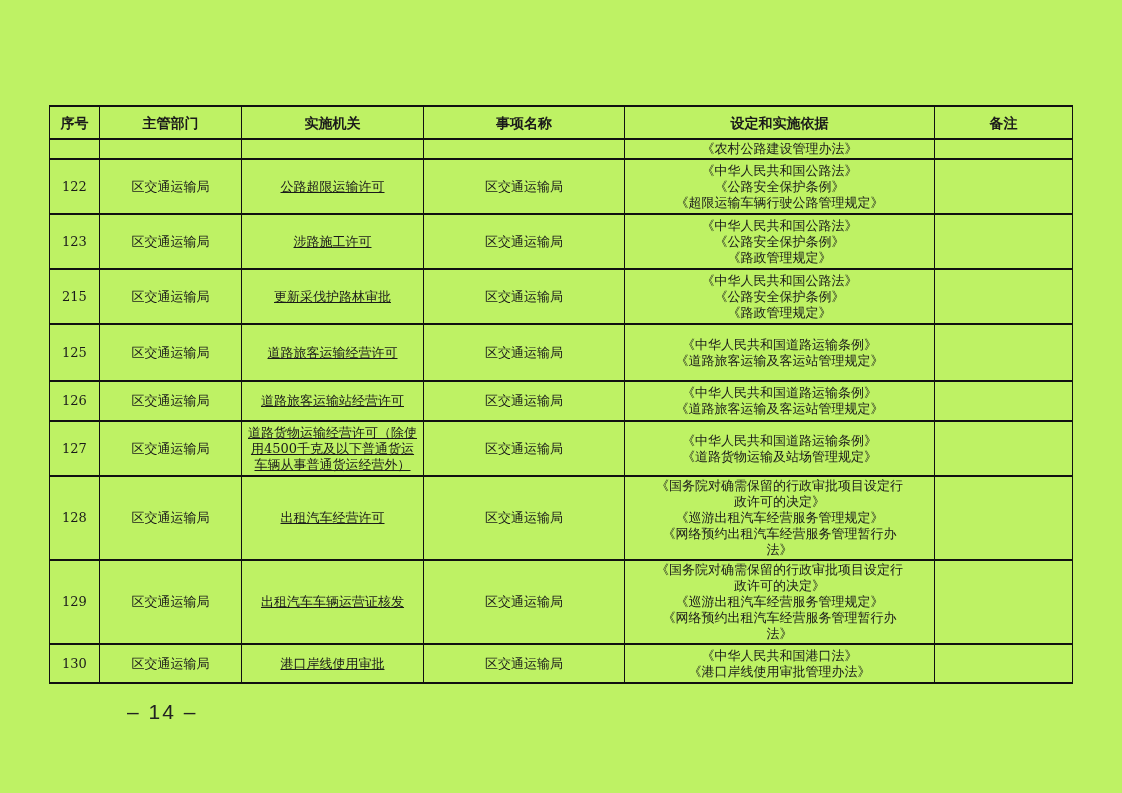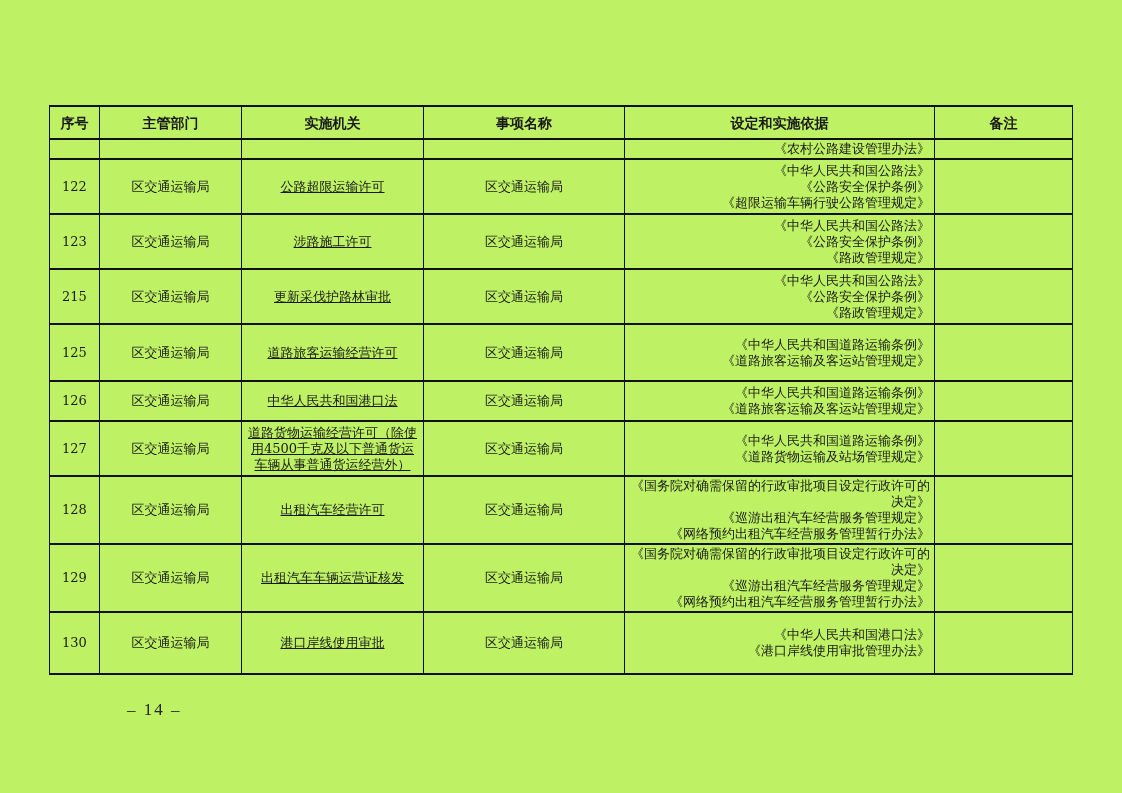--- a/index.html
+++ b/index.html
@@ -39,35 +39,34 @@
     overflow: hidden;
     box-sizing: border-box;
   }
   .approval-table th {
     font-size: 14px;
     font-weight: bold;
     line-height: 18px;
   }
   .approval-table td.col-basis {
     white-space: pre-line;
-    padding: 1px 4px;
-    text-align: right;
+    padding: 1px 28px;
   }
   .approval-table td.col-item {
     padding: 1px 6px;
     text-decoration: underline;
   }
   .page-number {
     position: absolute;
     left: 127px;
     top: 700px;
-    font-size: 17px;
+    font-size: 21px;
     letter-spacing: 2px;
     color: #222222;
-    font-family: Liberation Serif, serif;
+    font-family: Liberation Sans, sans-serif;
   }
 </style>
 </head>
 <body>
 
 <div class="page">
 
   <table class="approval-table">
     <colgroup>
       <col style="width:50px">
@@ -135,21 +134,21 @@
         <td class="col-item">道路旅客运输经营许可</td>
         <td>区交通运输局</td>
         <td class="col-basis">《中华人民共和国道路运输条例》
 《道路旅客运输及客运站管理规定》</td>
         <td></td>
       </tr>
 
       <tr style="height:40px">
         <td>126</td>
         <td>区交通运输局</td>
-        <td class="col-item">中华人民共和国港口法</td>
+        <td class="col-item">道路旅客运输站经营许可</td>
         <td>区交通运输局</td>
         <td class="col-basis">《中华人民共和国道路运输条例》
 《道路旅客运输及客运站管理规定》</td>
         <td></td>
       </tr>
 
       <tr style="height:55px">
         <td>127</td>
         <td>区交通运输局</td>
         <td class="col-item">道路货物运输经营许可（除使用4500千克及以下普通货运车辆从事普通货运经营外）</td>
@@ -174,21 +173,21 @@
         <td>129</td>
         <td>区交通运输局</td>
         <td class="col-item">出租汽车车辆运营证核发</td>
         <td>区交通运输局</td>
         <td class="col-basis">《国务院对确需保留的行政审批项目设定行政许可的决定》
 《巡游出租汽车经营服务管理规定》
 《网络预约出租汽车经营服务管理暂行办法》</td>
         <td></td>
       </tr>
 
-      <tr style="height:62px">
+      <tr style="height:39px">
         <td>130</td>
         <td>区交通运输局</td>
         <td class="col-item">港口岸线使用审批</td>
         <td>区交通运输局</td>
         <td class="col-basis">《中华人民共和国港口法》
 《港口岸线使用审批管理办法》</td>
         <td></td>
       </tr>
     </tbody>
   </table>

